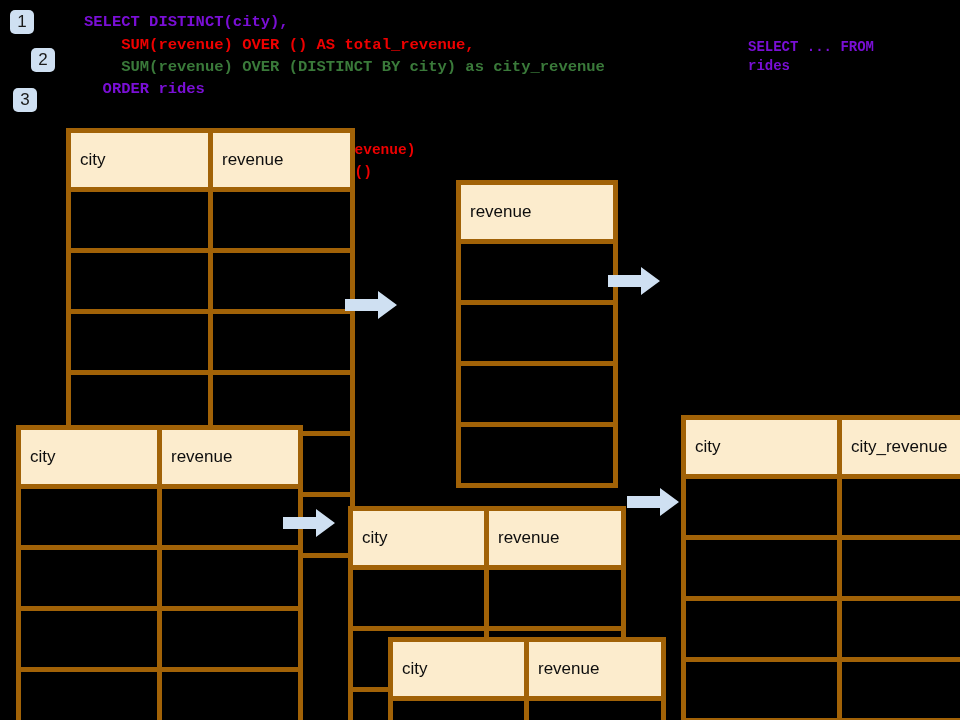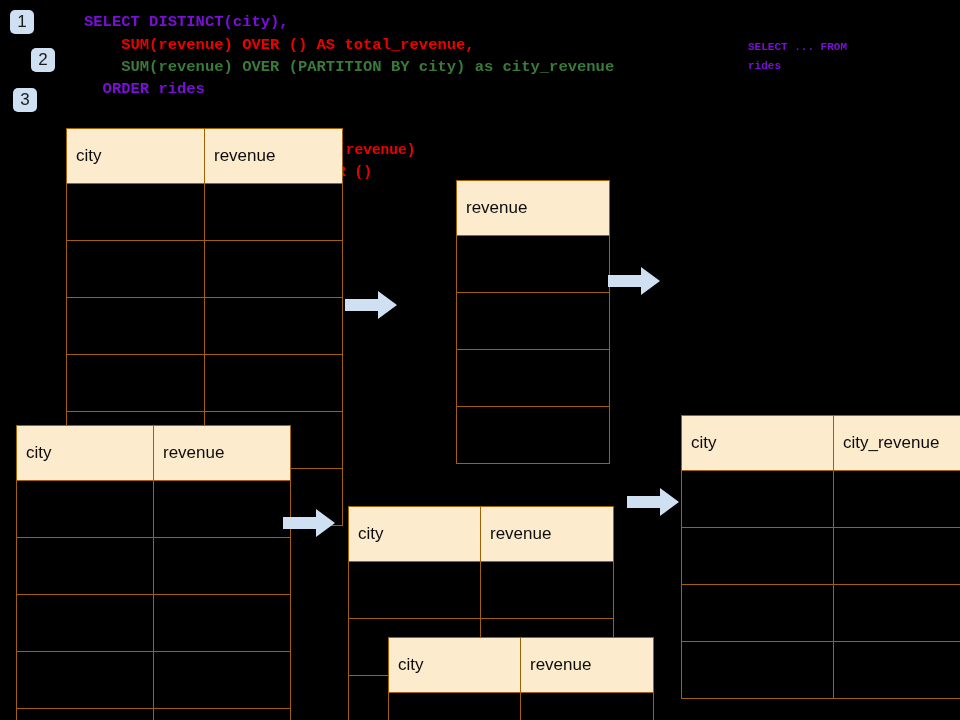--- a/index.html
+++ b/index.html
@@ -40,21 +40,21 @@
     letter-spacing: 0px;
     font-weight: bold;
   }
   .c-purple { color: #7a0fd6; }
   .c-red    { color: #ee0000; }
   .c-green  { color: #3a7a3a; }
 
   .sidenote {
     position: absolute;
     font-family: "Liberation Mono", "DejaVu Sans Mono", monospace;
-    font-size: 11px;
+    font-size: 14px;
     line-height: 19px;
     font-weight: bold;
     white-space: pre;
     color: #7a0fd6;
   }
 
   
   .annot {
     position: absolute;
     font-family: "Liberation Mono", "DejaVu Sans Mono", monospace;
@@ -67,21 +67,21 @@
   .annot.green { color: #3a7a3a; }
 
   
   .tbl {
     position: absolute;
     border-collapse: collapse;
     background: #000000;
     table-layout: fixed;
   }
   .tbl th, .tbl td {
-    border: 1px solid #a16207;
+    border: 5px solid #a16207;
     padding: 8px;
     margin: 16px;
   }
   .tbl th {
     background: #fceccd;
     color: #0d0d0d;
     font-family: "Liberation Sans", sans-serif;
     font-size: 17px;
     font-weight: normal;
     text-align: left;
@@ -113,21 +113,21 @@
   </div>
   <div class="badge" style="left:31px; top:48px;">
     <span>2</span>
   </div>
   <div class="badge" style="left:13px; top:88px;">
     <span>3</span>
   </div>
 
   <div class="code c-red" style="left:84px; top:35px;">    SUM(revenue) OVER () AS total_revenue,</div>
   <div class="code c-purple" style="left:84px; top:12px;">SELECT DISTINCT(city),</div>
-  <div class="code c-green" style="left:84px; top:57px;">    SUM(revenue) OVER (PARTITION BY city) as city_revenue</div>
+  <div class="code c-green" style="left:84px; top:57px;">    SUM(revenue) OVER (DISTINCT BY city) as city_revenue</div>
   <div class="code c-purple" style="left:84px; top:79px;">  ORDER rides</div>
 
   <div class="sidenote" style="left:748px; top:38px;">SELECT ... FROM
 rides</div>
 
   <div class="annot red" style="left:311px; top:139px;">SUM(revenue)
 OVER ()</div>
 
 
   <table class="tbl" style="left:66px; top:128px; width:240px;">

